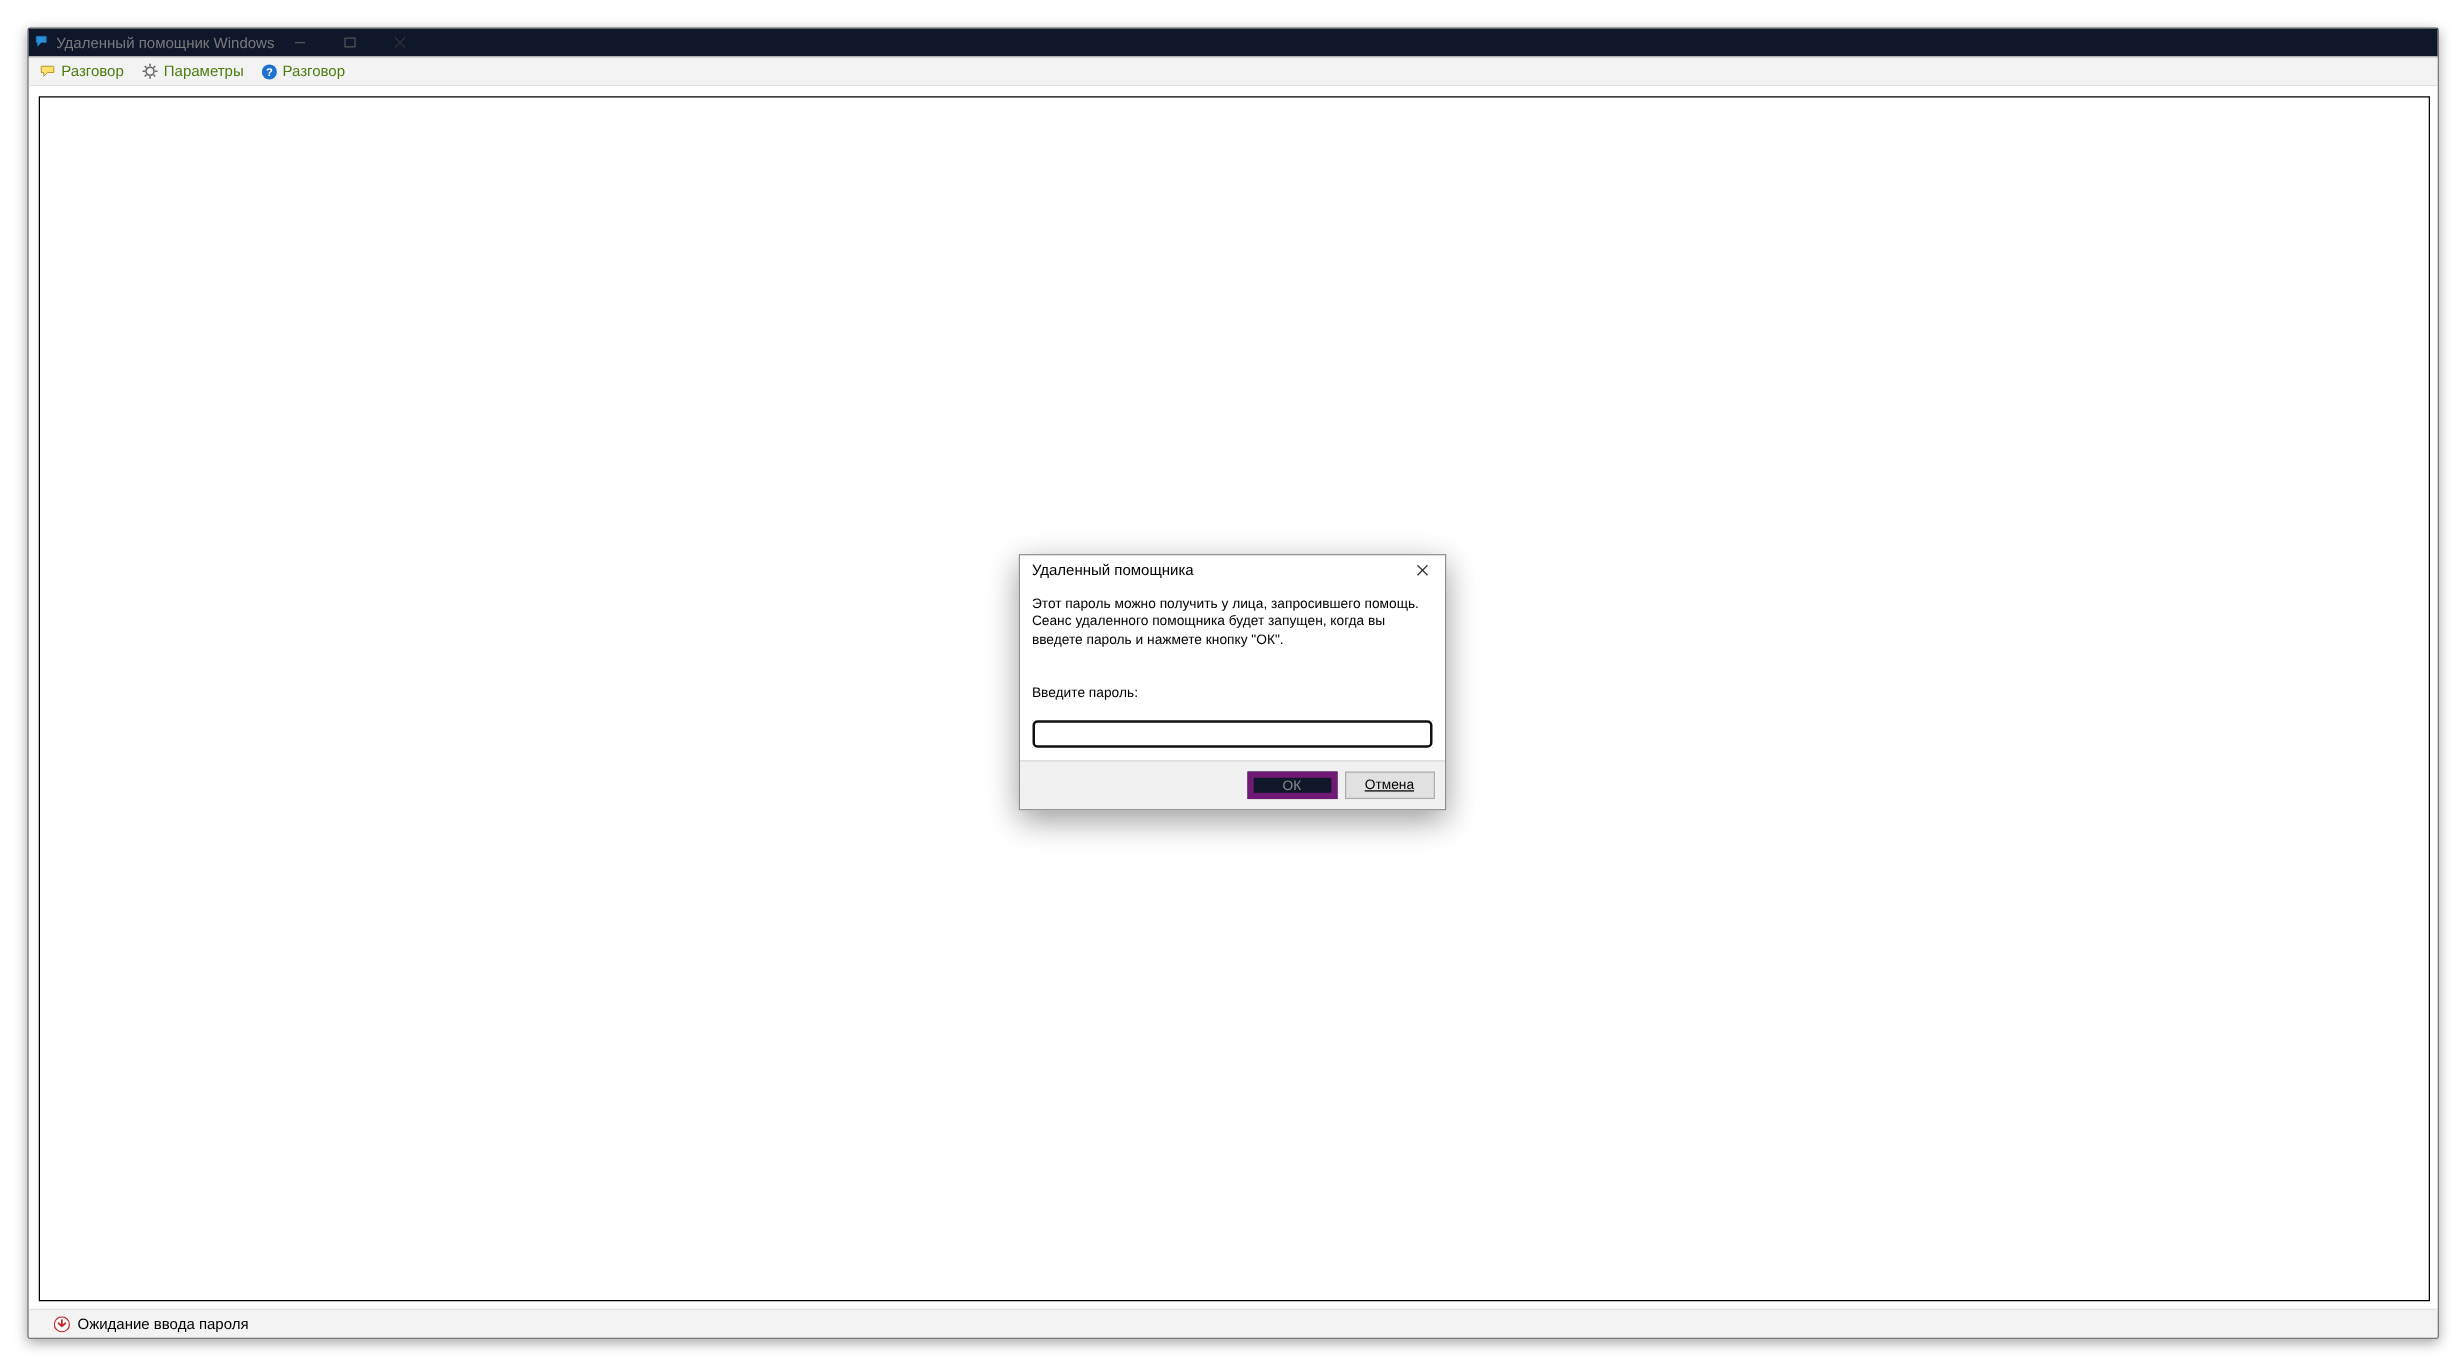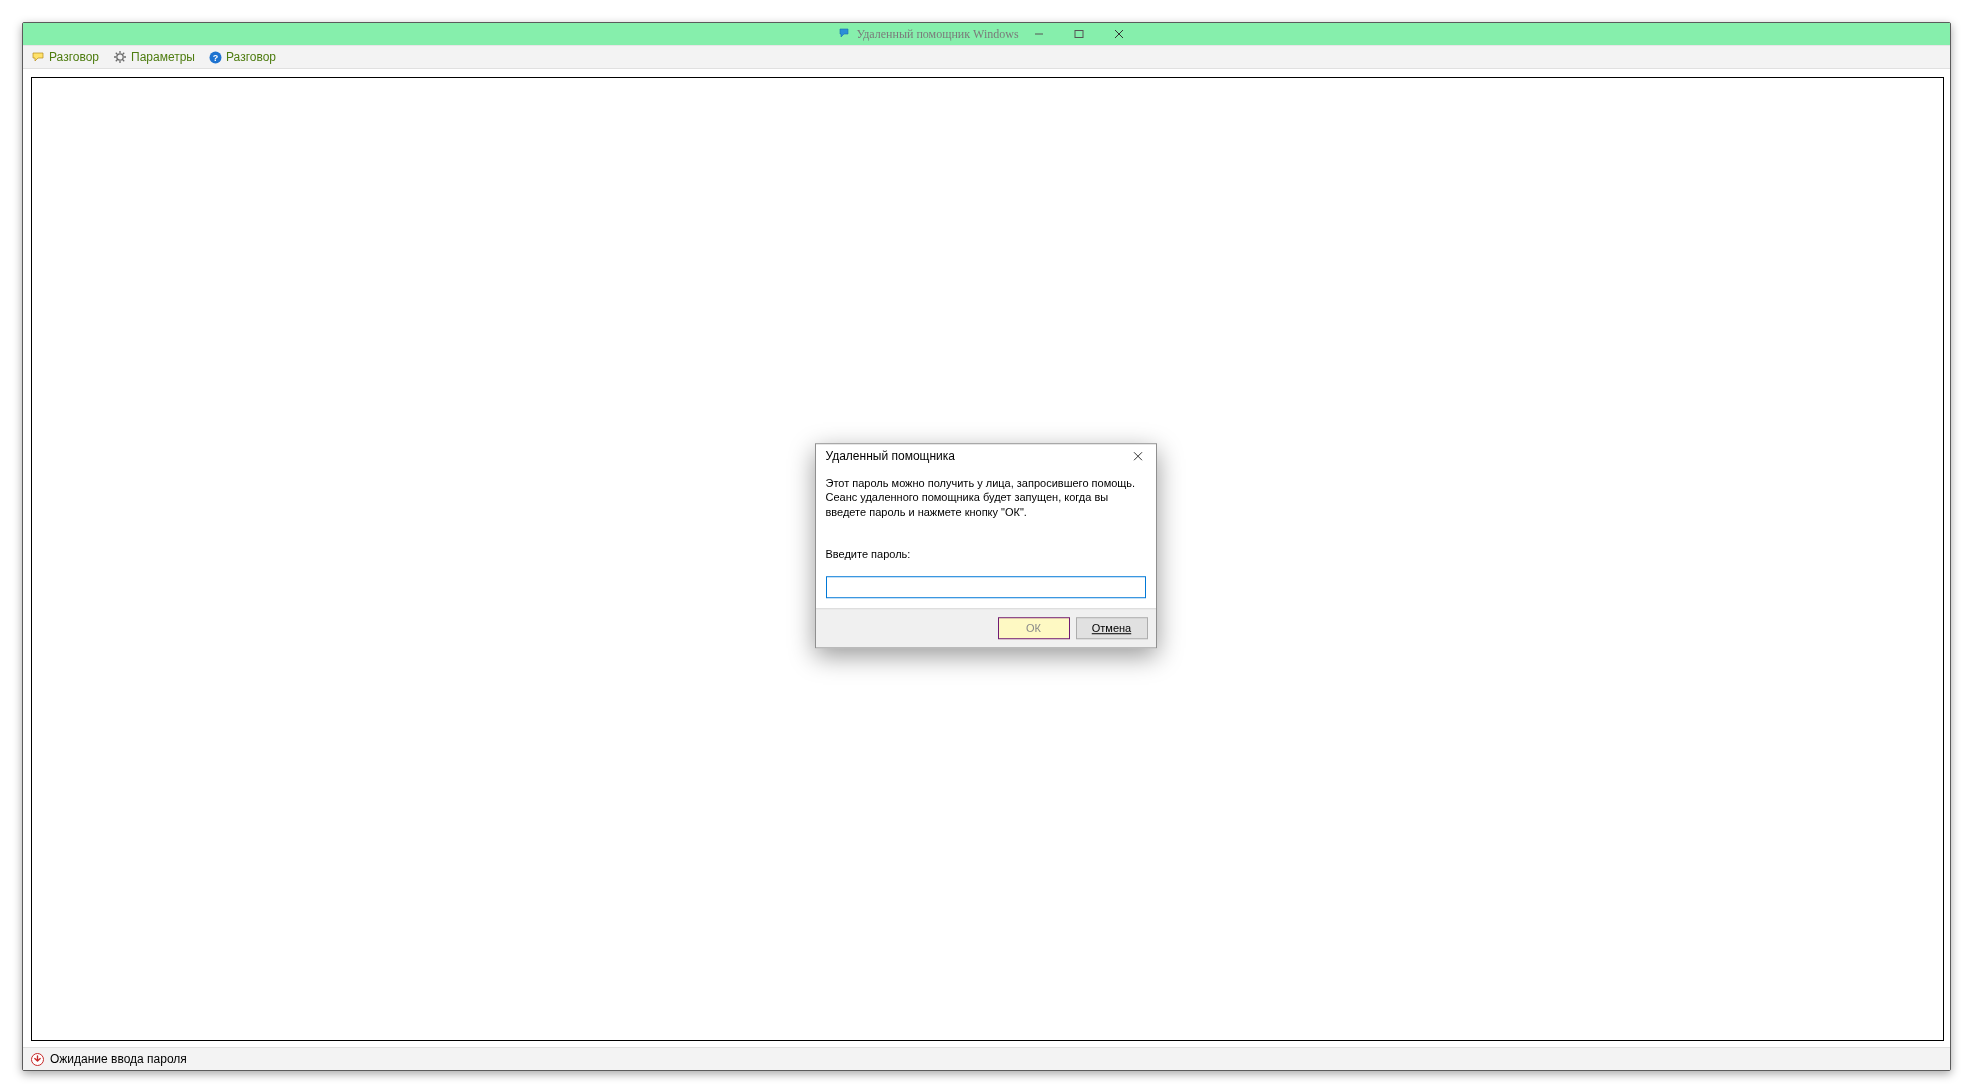--- a/index.html
+++ b/index.html
@@ -20,27 +20,26 @@
     height: 1047px;
     border: 1px solid #5b5b5b;
     border-radius: 2px;
     box-shadow: 0 3px 10px rgba(0,0,0,0.35);
     background: #ffffff;
     display: flex;
     flex-direction: column;
   }
   .titlebar {
     height: 22px;
-    background: #86efac;
+    background: #0f172a;
     display: flex;
     align-items: center;
-    justify-content: center;
+    justify-content: flex-start;
     padding-left: 4px;
     border-bottom: 1px solid #e6e6e6;
-    font-family: Liberation Serif, serif;
   }
   .titlebar-left { display:flex; align-items:center; gap:4px; }
   .titlebar-title { color:#7a7a7a; font-size:12px; }
   .titlebar-controls { display:flex; }
   .tb-btn {
     width:40px; height:22px;
     display:flex; align-items:center; justify-content:center;
     color:#555;
   }
   .close-btn svg line{ stroke:#333; }
@@ -65,21 +64,21 @@
   }
   .content-inner{
     width:100%; height:100%;
     border:1px solid #000000;
   }
   .statusbar{
     height:22px;
     background:#f3f3f3;
     border-top:1px solid #e0e0e0;
     display:flex; align-items:center;
-    padding-left:8px; gap:6px;
+    padding-left:20px; gap:6px;
     font-size:12px;
   }
   
   .dialog{
     position:absolute;
     left:50%; top:50%;
     transform:translate(-50%,-50%);
     width:340px;
     background:#ffffff;
     border:1px solid #8f8f8f;
@@ -131,22 +130,22 @@
     gap:6px; padding-right:8px;
   }
   .dlg-btn{
     min-width:72px; height:22px;
     font-size:11px;
     border:1px solid #adadad;
     background:#e1e1e1;
   }
   .dlg-btn-disabled{
     color:#8a8a8a;
-    background:#fef9c3;
-    border:1px solid #701a75;
+    background:#0f172a;
+    border:5px solid #701a75;
   }
   .dlg-btn-enabled{
     background:#e1e1e1;
     text-decoration:underline;
   }
   svg{display:block}
 </style>
 </head>
 <body>
 

